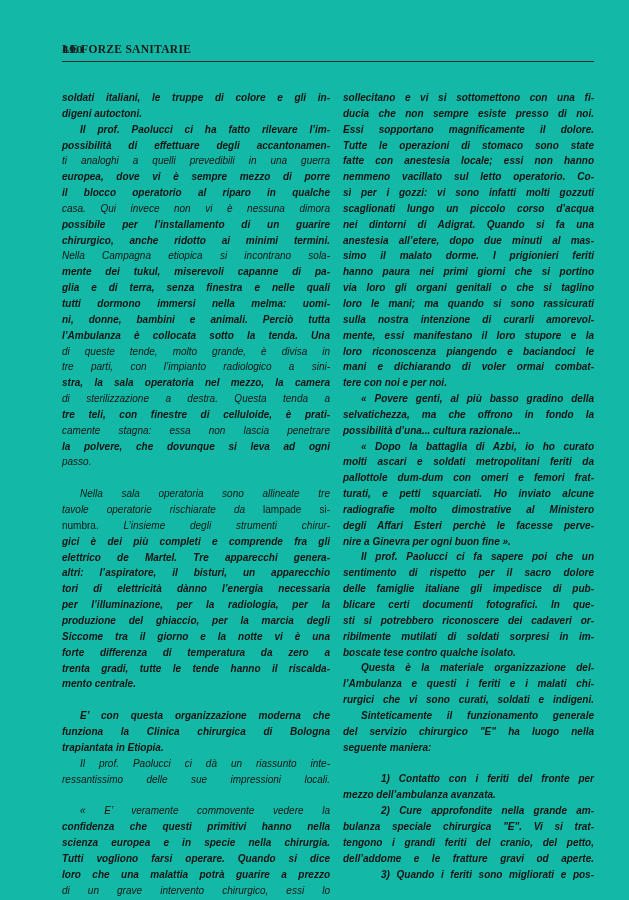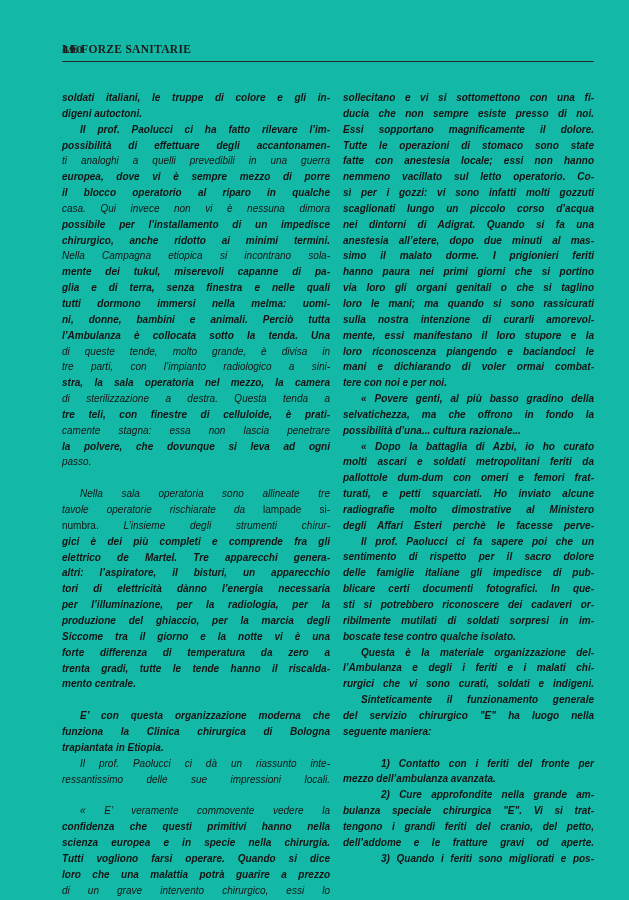--- a/index.html
+++ b/index.html
@@ -32,21 +32,21 @@
 
   <div class="column col-left" id="col-left">
       <span class="line bold-ish">soldati italiani, le truppe di colore e gli in-</span>
       <span class="line last bold-ish">digeni autoctoni.</span>
       <span class="line indent bold-ish">Il prof. Paolucci ci ha fatto rilevare l’im-</span>
       <span class="line bold-ish">possibilità di effettuare degli accantonamen-</span>
       <span class="line">ti analoghi a quelli prevedibili in una guerra</span>
       <span class="line bold-ish">europea, dove vi è sempre mezzo di porre</span>
       <span class="line bold-ish">il blocco operatorio al riparo in qualche</span>
       <span class="line">casa. Qui invece non vi è nessuna dimora</span>
-      <span class="line bold-ish">possibile per l’installamento di un impedisce</span>
+      <span class="line bold-ish">possibile per l’installamento di un guarire</span>
       <span class="line bold-ish">chirurgico, anche ridotto ai minimi termini.</span>
       <span class="line">Nella Campagna etiopica si incontrano sola-</span>
       <span class="line bold-ish">mente dei tukul, miserevoli capanne di pa-</span>
       <span class="line bold-ish">glia e di terra, senza finestra e nelle quali</span>
       <span class="line bold-ish">tutti dormono immersi nella melma: uomi-</span>
       <span class="line bold-ish">ni, donne, bambini e animali. Perciò tutta</span>
       <span class="line bold-ish">l’Ambulanza è collocata sotto la tenda. Una</span>
       <span class="line">di queste tende, molto grande, è divisa in</span>
       <span class="line">tre parti, con l’impianto radiologico a sini-</span>
       <span class="line bold-ish">stra, la sala operatoria nel mezzo, la camera</span>
@@ -102,29 +102,30 @@
       <span class="line last bold-ish">tere con noi e per noi.</span>
       <span class="line indent bold-ish">« Povere genti, al più basso gradino della</span>
       <span class="line bold-ish">selvatichezza, ma che offrono in fondo la</span>
       <span class="line last bold-ish">possibilità d’una... cultura razionale...</span>
       <span class="line indent bold-ish">« Dopo la battaglia di Azbi, io ho curato</span>
       <span class="line bold-ish">molti ascari e soldati metropolitani feriti da</span>
       <span class="line bold-ish">pallottole dum-dum con omeri e femori frat-</span>
       <span class="line bold-ish">turati, e petti squarciati. Ho inviato alcune</span>
       <span class="line bold-ish">radiografie molto dimostrative al Ministero</span>
       <span class="line bold-ish">degli Affari Esteri perchè le facesse perve-</span>
+      <span class="line last bold-ish">nire a Ginevra per ogni buon fine ».</span>
       <span class="line indent bold-ish">Il prof. Paolucci ci fa sapere poi che un</span>
       <span class="line bold-ish">sentimento di rispetto per il sacro dolore</span>
       <span class="line bold-ish">delle famiglie italiane gli impedisce di pub-</span>
       <span class="line bold-ish">blicare certi documenti fotografici. In que-</span>
       <span class="line bold-ish">sti si potrebbero riconoscere dei cadaveri or-</span>
       <span class="line bold-ish">ribilmente mutilati di soldati sorpresi in im-</span>
       <span class="line last bold-ish">boscate tese contro qualche isolato.</span>
       <span class="line indent bold-ish">Questa è la materiale organizzazione del-</span>
-      <span class="line bold-ish">l’Ambulanza e degli i feriti e i malati chi-</span>
+      <span class="line bold-ish">l’Ambulanza e questi i feriti e i malati chi-</span>
       <span class="line bold-ish">rurgici che vi sono curati, soldati e indigeni.</span>
       <span class="line indent bold-ish">Sinteticamente il funzionamento generale</span>
       <span class="line bold-ish">del servizio chirurgico "E" ha luogo nella</span>
       <span class="line last bold-ish">seguente maniera:</span>
       <span class="line indent2 gap bold-ish">1) Contatto con i feriti del fronte per</span>
       <span class="line last bold-ish">mezzo dell’ambulanza avanzata.</span>
       <span class="line indent2 bold-ish">2) Cure approfondite nella grande am-</span>
       <span class="line bold-ish">bulanza speciale chirurgica "E". Vi si trat-</span>
       <span class="line bold-ish">tengono i grandi feriti del cranio, del petto,</span>
       <span class="line bold-ish">dell’addome e le fratture gravi od aperte.</span>

